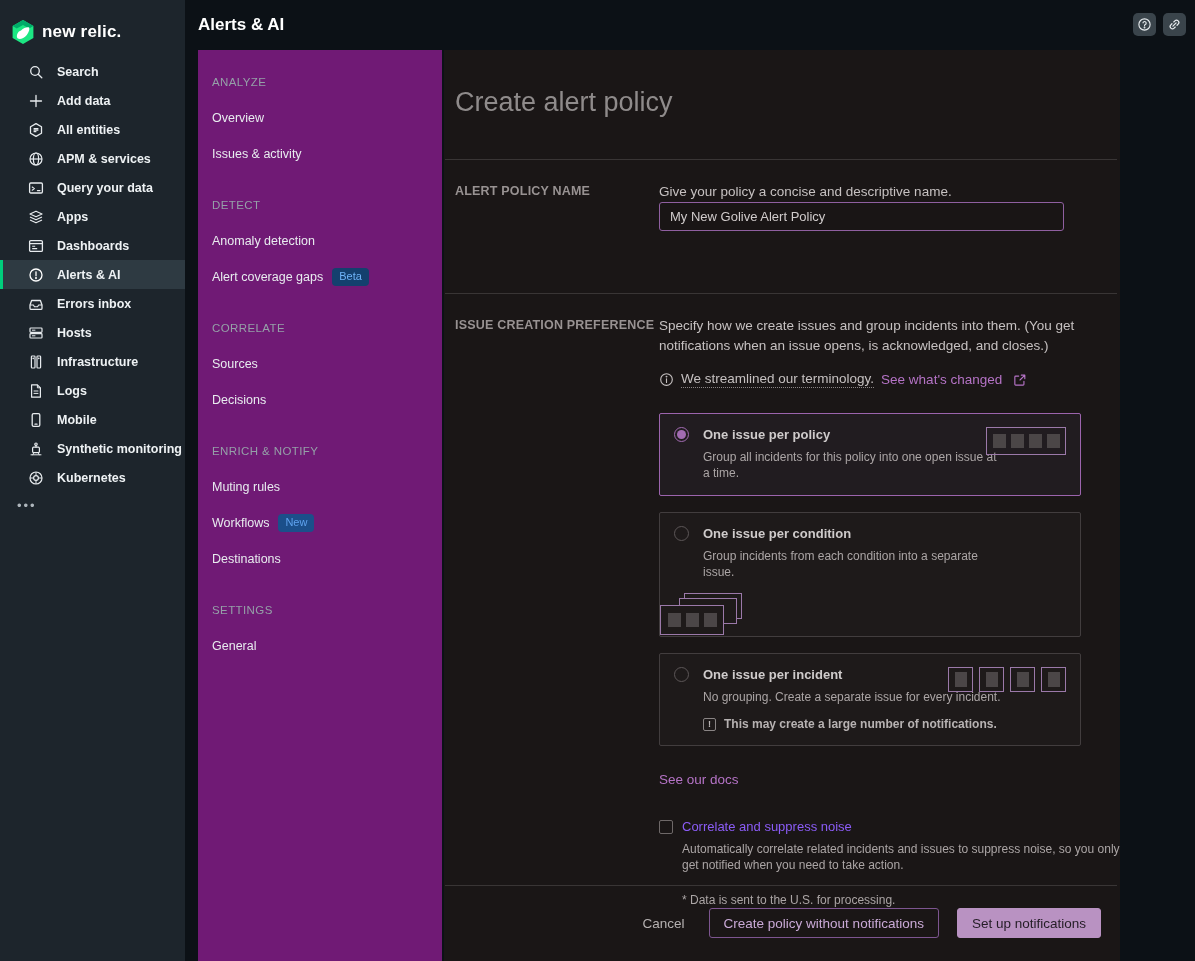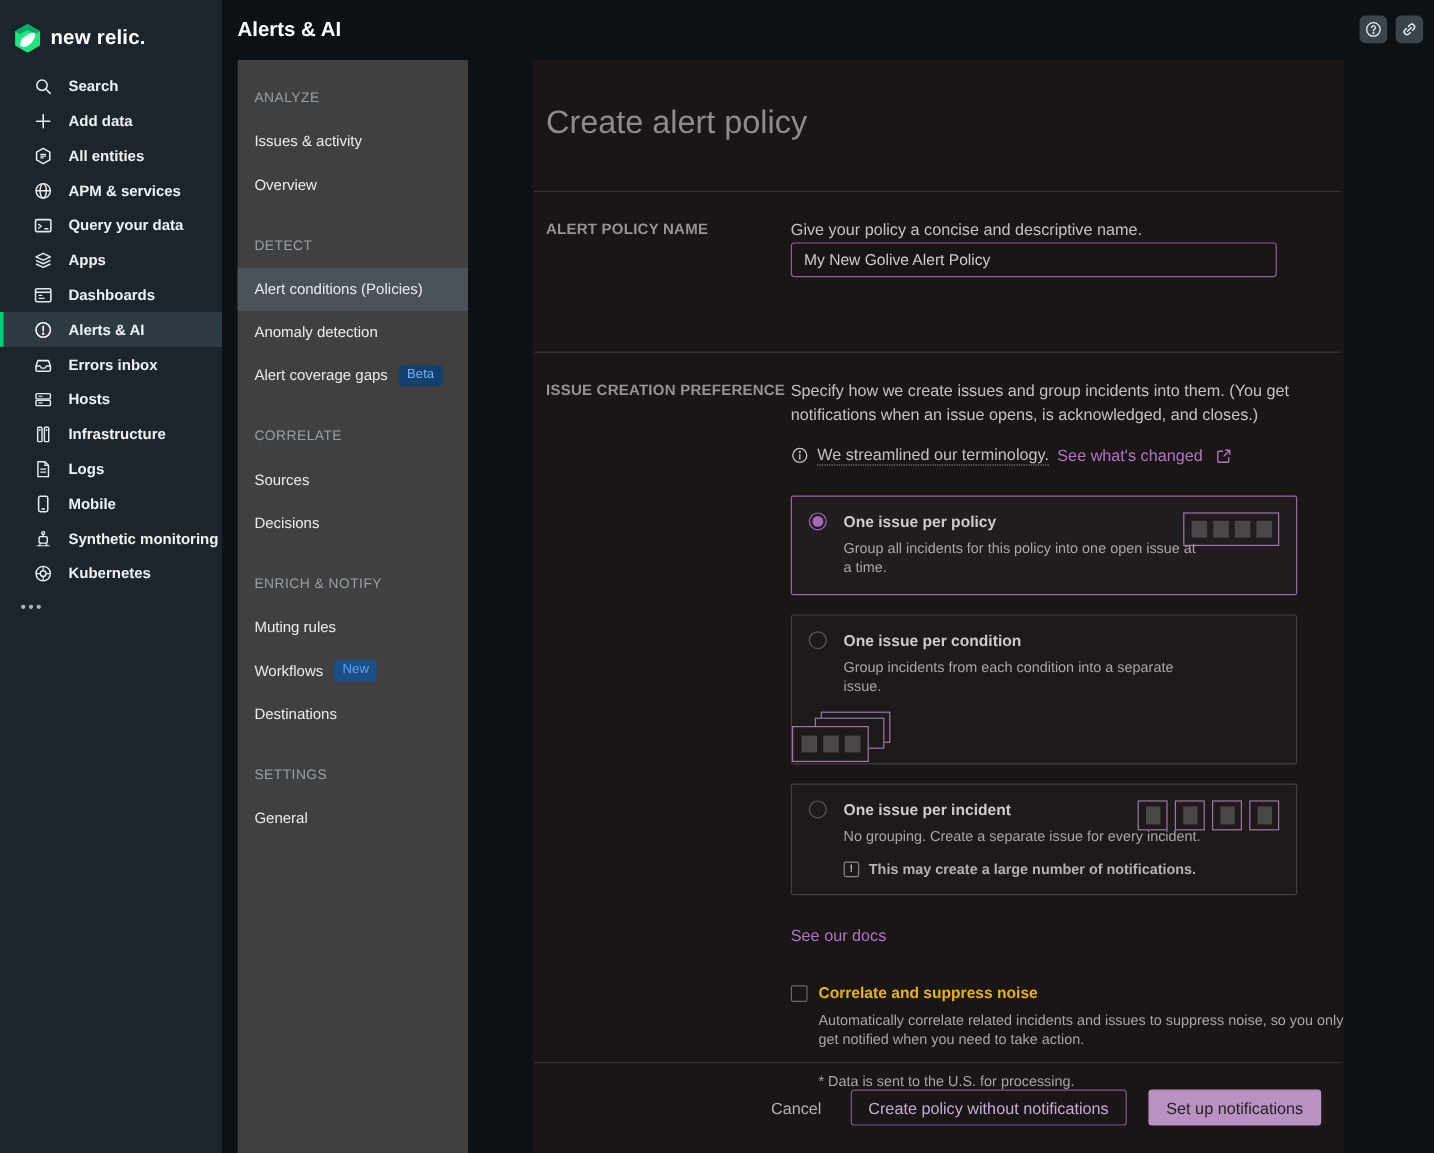--- a/index.html
+++ b/index.html
@@ -23,21 +23,21 @@
   .ls-item.selected::before { content:""; position:absolute; left:0; top:0; bottom:0; width:3px; background:#00ce7c; }
   .ls-item .ic { width:16px; height:16px; flex:none; }
   .ls-more { padding-left:17px; height:26px; display:flex; align-items:center; color:#aeb6bc; letter-spacing:2px; font-size:13px; cursor:pointer; }
 
   
   .topbar-title { position:absolute; left:198px; top:15px; font-size:17px; font-weight:700; color:#fff; z-index:2; }
   .topbar-actions { position:absolute; right:9px; top:13px; display:flex; gap:7px; z-index:2; }
   .tb-btn { width:23px; height:23px; border-radius:5px; background:#3a444b; border:none; display:flex; align-items:center; justify-content:center; cursor:pointer; }
 
   
-  .subnav { position:absolute; left:198px; top:50px; width:192px; height:911px; background:#404040; padding-top:14px; z-index:2; }
+  .subnav { position:absolute; left:198px; top:50px; width:244px; height:911px; background:#701a75; padding-top:14px; z-index:2; }
   .sn-title { height:36px; line-height:36px; padding:0 14px; font-size:11.5px; color:#95a0a8; letter-spacing:.4px; }
   .sn-title.gap { margin-top:15px; }
   .sn-item { height:36px; display:flex; align-items:center; gap:9px; padding:0 14px; font-size:12.5px; color:#e8ecef; cursor:pointer; }
   .sn-item.selected { background:#4a5158; }
   .badge { font-size:11px; line-height:1; padding:3px 7px 4px; border-radius:4px; font-weight:400; }
   .badge.beta { background:#14406e; color:#6fb3f8; }
   .badge.new  { background:#1b4f8a; color:#5ea2ee; }
 
   
   .main { position:absolute; left:444px; top:50px; width:676px; height:911px; background:#1a1616; z-index:1; }
@@ -77,21 +77,21 @@
   .art2 .c-back  { width:58px; height:26px; right:0; top:0; }
   .art2 .c-mid   { width:58px; height:26px; right:5px; top:5px; background:#1e1a1a; }
   .art2 .c-front { width:64px; height:30px; left:0; bottom:0; background:#1e1a1a; display:flex; align-items:center; justify-content:center; gap:5px; }
   .art3 { display:flex; gap:6px; }
   .art3 .cell { width:25px; height:25px; border:1px solid #9b79a9; display:flex; align-items:center; justify-content:center; }
   .art3 .sq { width:12px; height:15px; }
 
   .docs-link { display:inline-block; margin:26px 0 0 0; font-size:13.5px; }
   .correlate { display:flex; gap:9px; margin-top:31px; }
   .checkbox { width:14px; height:14px; border:1px solid #6e6868; border-radius:2px; background:transparent; flex:none; margin-top:1px; cursor:pointer; }
-  .corr-title { font-size:13px; font-weight:700; color:#eab308; }
+  .corr-title { font-size:13px; font-weight:400; color:#8b5cf6; }
   .corr-desc { margin-top:7px; font-size:12px; line-height:16px; color:#aba5a5; max-width:440px; }
   .footnote { margin-top:20px; font-size:12px; color:#aba5a5; }
 
   .main-footer { position:absolute; left:1px; right:3px; top:835px; border-top:1px solid #393535; display:flex; align-items:center; justify-content:flex-end; gap:18px; padding:22px 16px 0 0; }
   .cancel-btn { background:none; border:none; color:#b5b1b1; font-size:13.5px; cursor:pointer; font-family:inherit; margin-right:6px; }
   .btn-outline { background:transparent; border:1px solid #7d5590; border-radius:3px; color:#c9a9d6; font-size:13.5px; height:30px; padding:0 14px; cursor:pointer; font-family:inherit; }
   .btn-fill { background:#b992c2; border:1px solid #b992c2; border-radius:3px; color:#241d26; font-size:13.5px; height:30px; padding:0 14px; cursor:pointer; font-family:inherit; }
 </style>
 </head>
 <body>
@@ -273,30 +273,27 @@
           <path d="M6.3 9.7l3.4-3.4"></path>
           <path d="M7.2 5.3l1.2-1.2a2.4 2.4 0 0 1 3.5 3.5l-1.2 1.2M8.8 10.7l-1.2 1.2a2.4 2.4 0 0 1-3.5-3.5l1.2-1.2"></path>
         </svg>
       </span>
   </button>
 </div>
 
 <nav class="subnav">
   <div class="sn-title">ANALYZE</div>
   <div class="sn-item">
+      <span>Overview</span>
+    </div>
+  <div class="sn-item">
       <span>Issues &amp; activity</span>
     </div>
-  <div class="sn-item">
-      <span>Overview</span>
-    </div>
 
   <div class="sn-title gap">DETECT</div>
-  <div class="sn-item selected">
-      <span>Alert conditions (Policies)</span>
-    </div>
   <div class="sn-item">
       <span>Anomaly detection</span>
     </div>
   <div class="sn-item">
     <span>Alert coverage gaps</span>
     <span class="badge beta">Beta</span>
   </div>
 
   <div class="sn-title gap">CORRELATE</div>
   <div class="sn-item">

